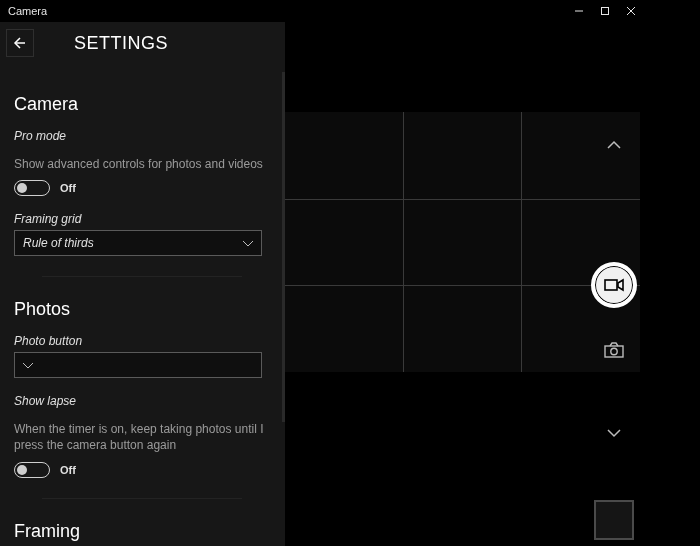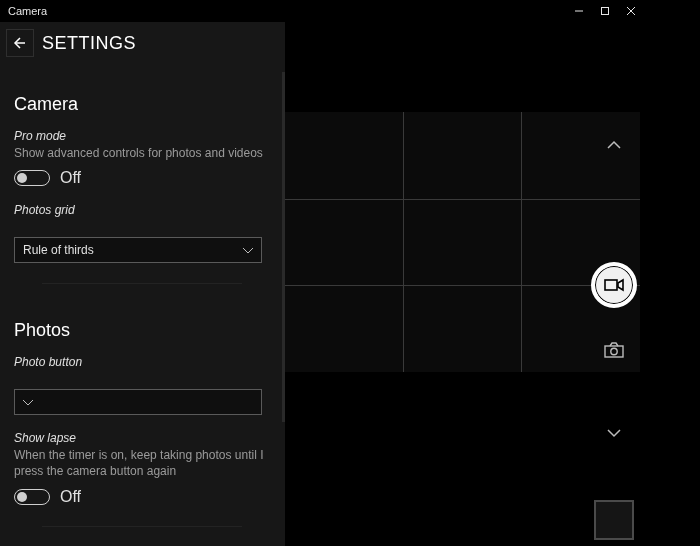--- a/index.html
+++ b/index.html
@@ -20,45 +20,45 @@
   .settings-panel {
     width: 285px;
     height: 100%;
     background: #171717;
     padding: 0 14px 0 14px;
     overflow: hidden;
     position: relative;
   }
   .settings-header { display: flex; align-items: center; height: 42px; margin-left: -8px; }
   .back-btn { width: 28px; height: 28px; border: 1px solid #2f2f2f; display: flex; align-items: center; justify-content: center; color: #fff; margin-right: 8px; }
-  .settings-title { font-size: 18px; font-weight: 300; letter-spacing: 0.5px; color: #fff; }
-
-  .section-heading { font-size: 18px; font-weight: 300; color: #fff; margin-top: 36px; margin-bottom: 14px; }
+  .settings-title { font-size: 18px; font-weight: 300; letter-spacing: 0.5px; color: #fff; margin-left: 32px; }
+
+  .section-heading { font-size: 18px; font-weight: 300; color: #fff; margin-top: 22px; margin-bottom: 14px; }
   .section-heading.first { margin-top: 30px; }
 
   .label { font-size: 12px; color: #e0e0e0; font-style: italic; }
-  .desc { font-size: 12px; color: #9b9b9b; margin-top: 2px; line-height: 1.35; }
+  .desc { font-size: 12px; color: #9b9b9b; margin-top: 13px; line-height: 1.35; }
 
   .toggle-row { display: flex; align-items: center; margin-top: 8px; gap: 10px; }
   .toggle { width: 36px; height: 16px; border: 1px solid #cfcfcf; border-radius: 10px; position: relative; background: transparent; }
   .toggle .knob { position: absolute; left: 2px; top: 2px; width: 10px; height: 10px; background: #cfcfcf; border-radius: 50%; }
-  .toggle-label { font-size: 16px; color: #e0e0e0; }
+  .toggle-label { font-size: 11px; color: #e0e0e0; font-weight: bold; }
 
   .sep { height: 1px; background: #303030; width: 200px; margin: 20px 0 0 28px; opacity: 0.5; }
 
   .field-block { margin-top: 16px; }
   .select {
-    margin-top: 20px;
+    margin-top: 4px;
     width: 248px;
     height: 26px;
     border: 1px solid #5a5a5a;
     background: #0f0f0f;
     display: flex; align-items: center; justify-content: space-between;
     padding: 0 8px;
-    font-size: 12px; color: #e0e0e0;
+    font-size: 12px; color: #e0e0e0; font-style: italic;
   }
   .select .chev { color: #bdbdbd; }
 
   .pane-scrollbar {
     position: absolute;
     right: 0; top: 50px; width: 3px; height: 350px;
     background: #2a2a2a;
   }
 
   
@@ -145,21 +145,21 @@
         <div class="desc">Show advanced controls for photos and videos</div>
         <div class="toggle-row">
           <div class="toggle">
               <div class="knob"></div>
             </div>
           <div class="toggle-label">Off</div>
         </div>
       </div>
 
       <div class="field-block">
-        <div class="label">Photos grid</div>
+        <div class="label">Framing grid</div>
         <div class="select">
           <span>Rule of thirds</span>
           <span class="chev">
             <svg width="10" height="6">
                 <polyline points="0,0 5,5 10,0" fill="none" stroke="#bdbdbd" stroke-width="1"></polyline>
               </svg>
           </span>
         </div>
       </div>
 

